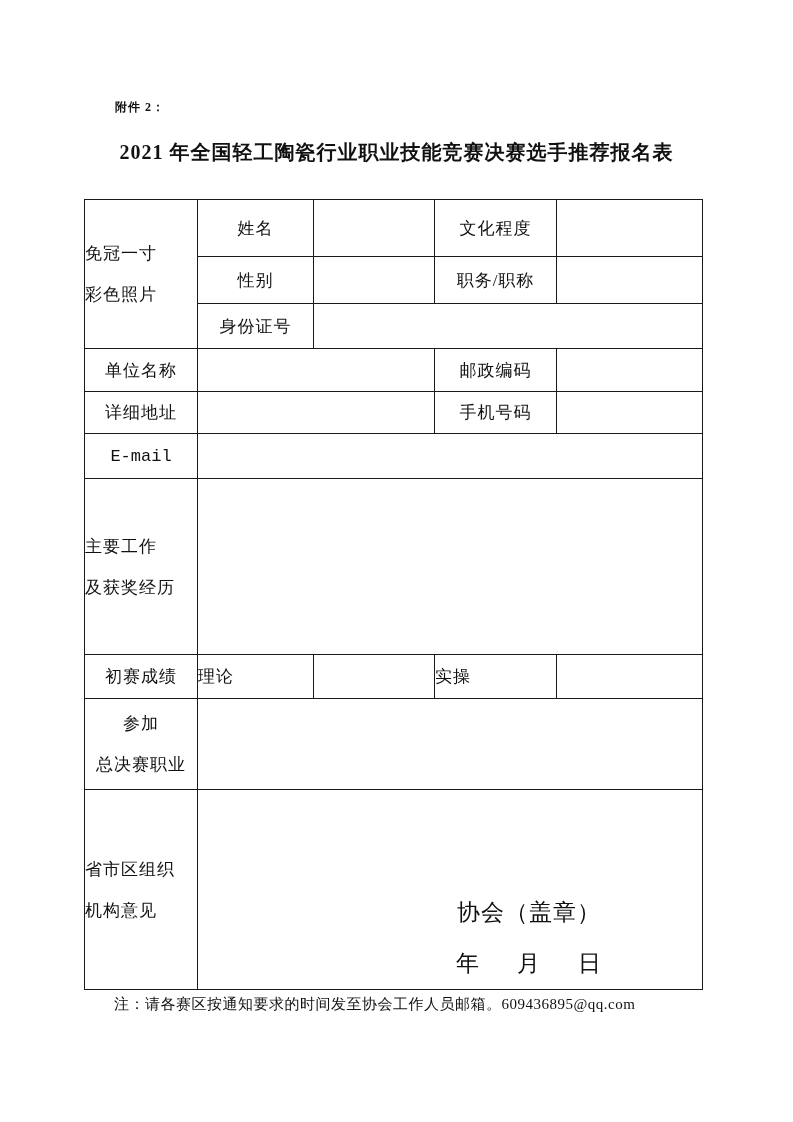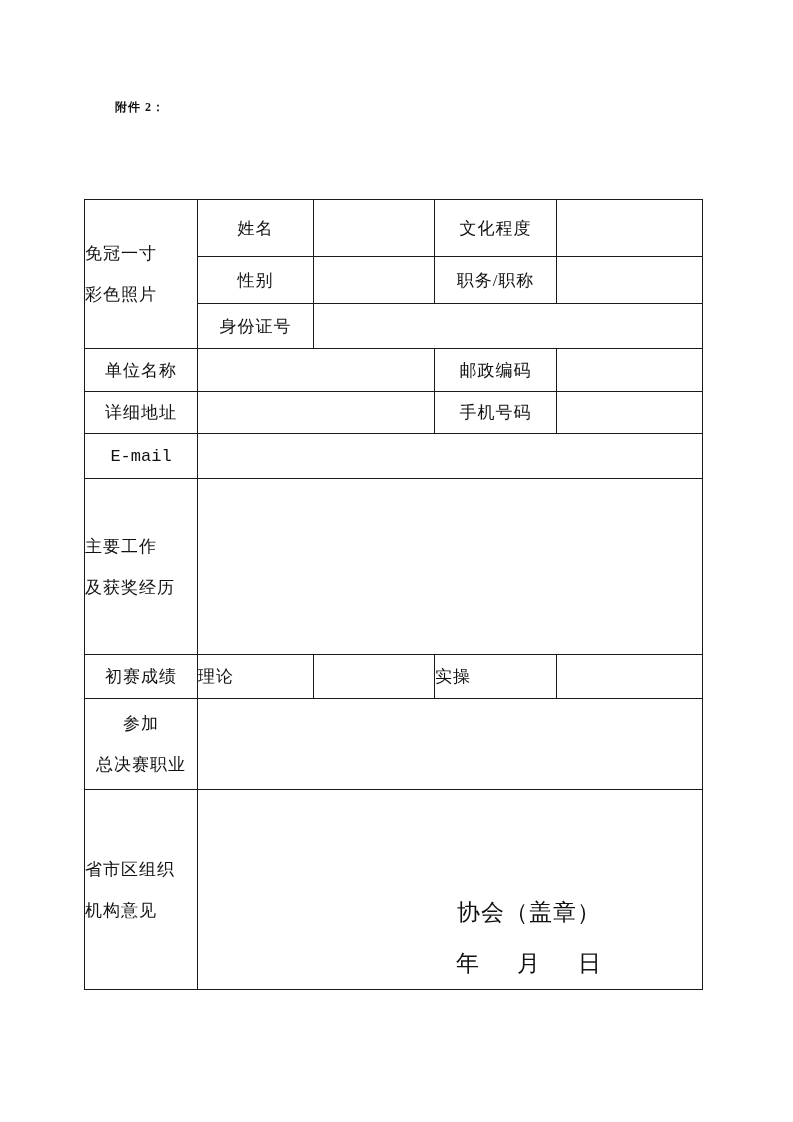--- a/index.html
+++ b/index.html
@@ -52,20 +52,21 @@
     font-size:15px;letter-spacing:0.5px;
   }
 </style>
 </head>
 <body>
 
 <div class="page">
 
   <div class="attachment">附件 2：</div>
 
+  <div class="title">2021 年全国轻工陶瓷行业职业技能竞赛决赛选手推荐报名表</div>
 
   <table class="form-table">
     <colgroup>
       <col style="width:113px">
         <col style="width:116px">
         <col style="width:121px">
         <col style="width:122px">
         <col style="width:146px">
     </colgroup>
 
@@ -148,14 +149,15 @@
             <span>年</span>
             <span>月</span>
             <span>日</span>
           </div>
         </div>
       </td>
     </tr>
   </tbody>
     </table>
 
+  <div class="footnote">注：请各赛区按通知要求的时间发至协会工作人员邮箱。609436895@qq.com</div>
 
 </div>
 
 </body></html>

